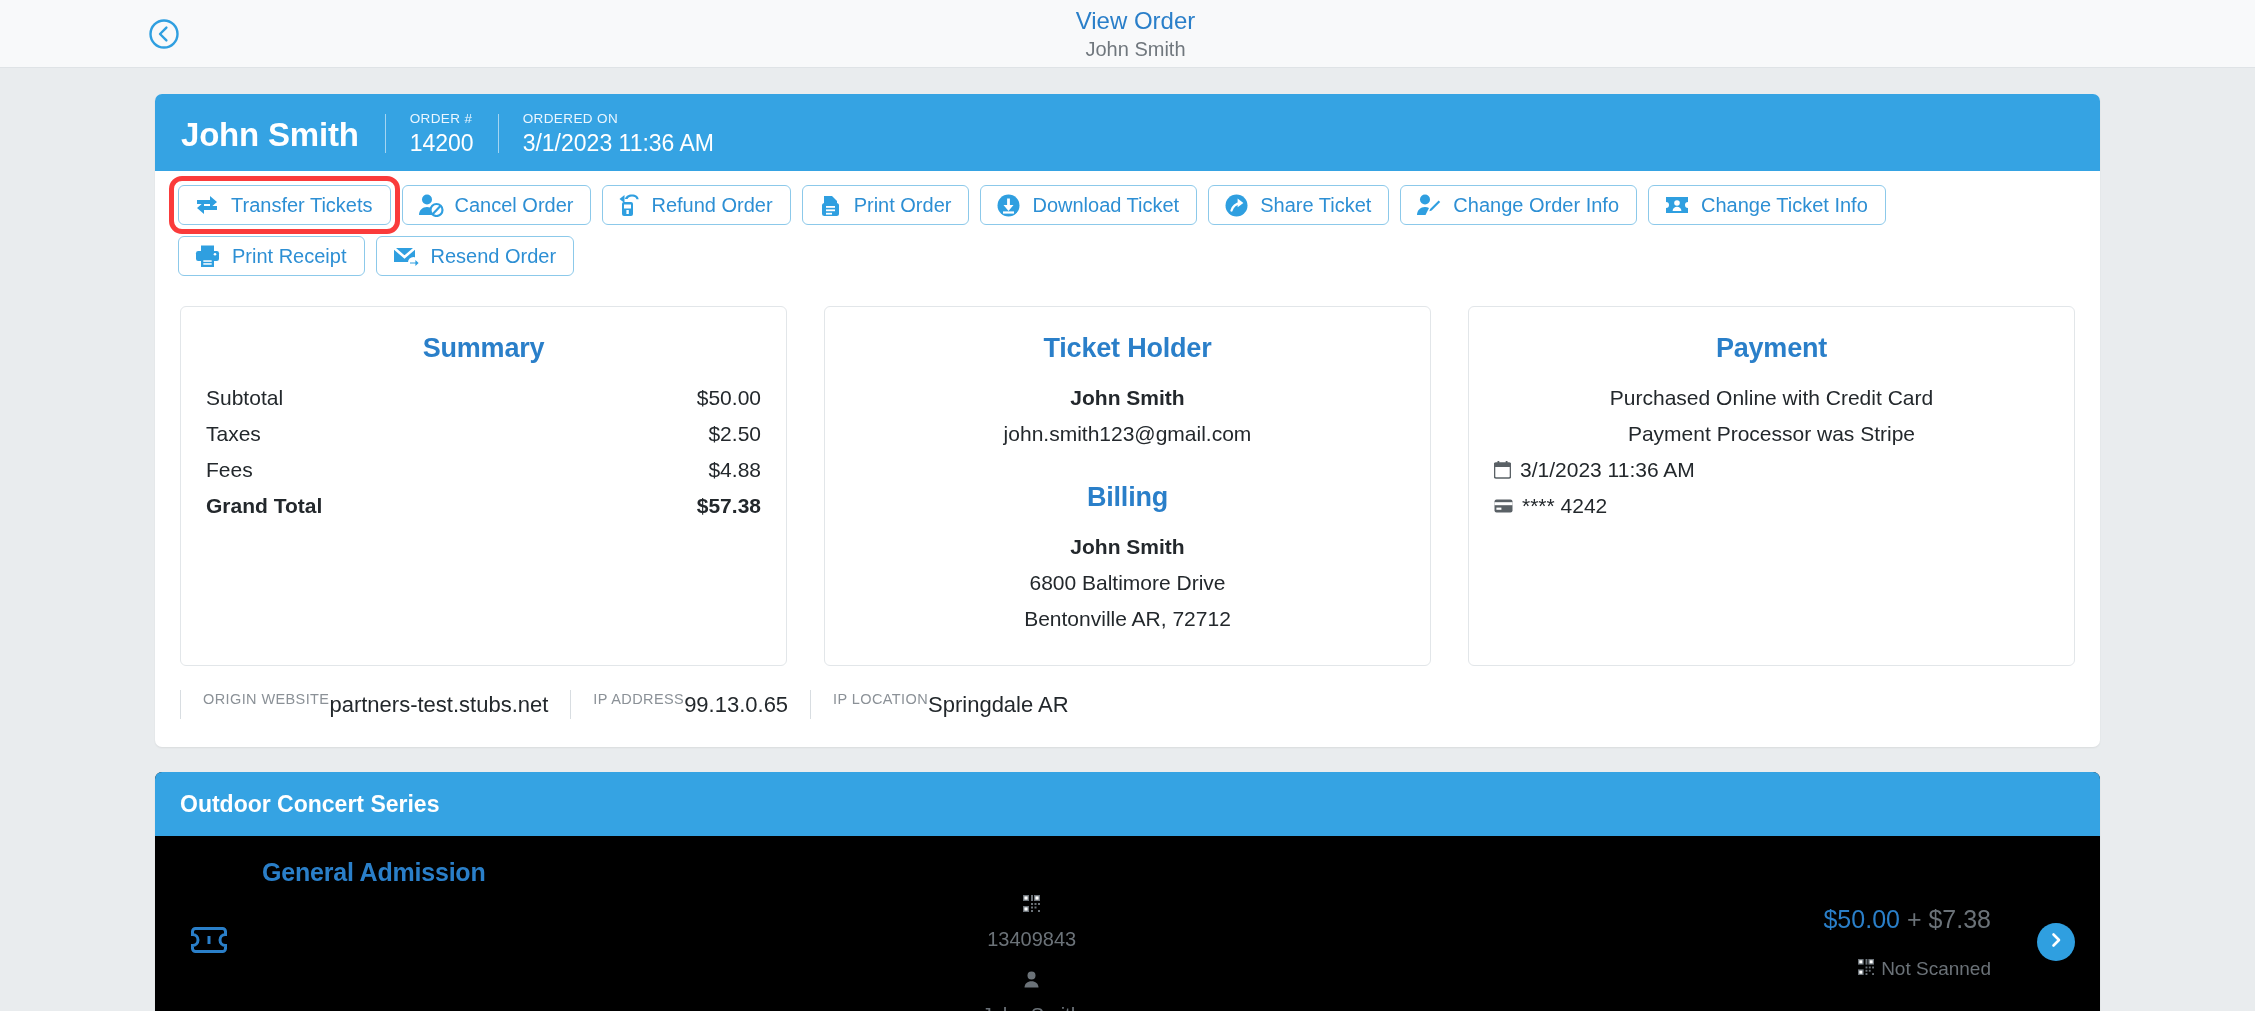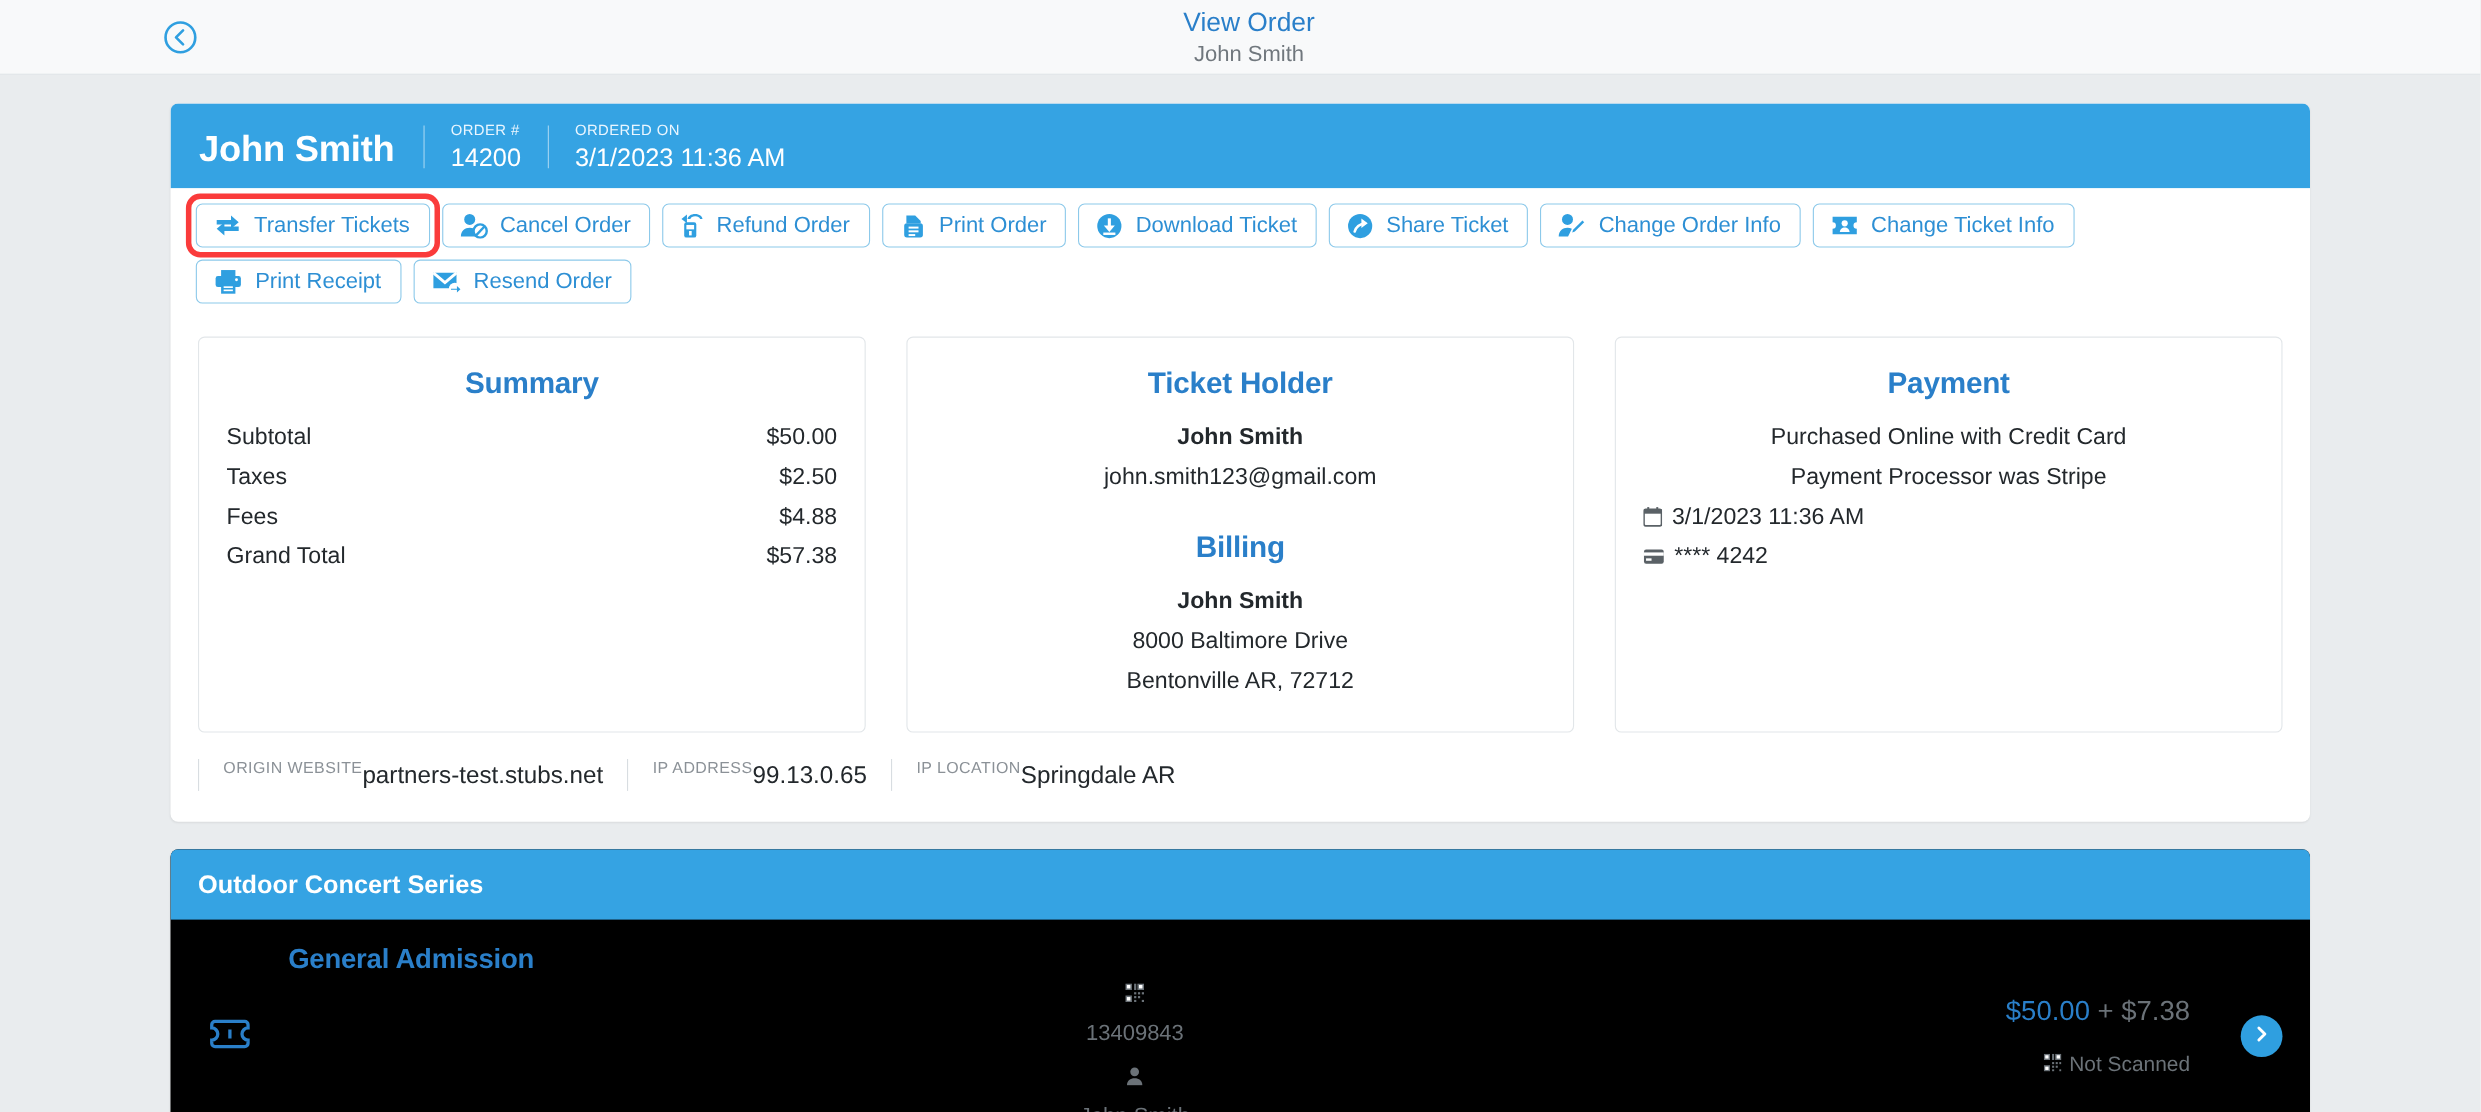--- a/index.html
+++ b/index.html
@@ -156,21 +156,21 @@
     color: #23282c;
   }
   .line.bold { font-weight: bold; }
   .sum-row {
     display: flex;
     justify-content: space-between;
     font-size: 21px;
     line-height: 36px;
     color: #23282c;
   }
-  .sum-row.total { font-weight: normal; }
+  .sum-row.total { font-weight: bold; }
   .pay-line {
     display: flex;
     align-items: center;
     gap: 9px;
     font-size: 21px;
     line-height: 36px;
     color: #23282c;
   }
   .pay-line svg { display:block; flex:0 0 auto; }
 
@@ -451,21 +451,21 @@
           <span>$57.38</span>
         </div>
       </div>
 
       <div class="icard">
         <h3>Ticket Holder</h3>
         <div class="line bold">John Smith</div>
         <div class="line">john.smith123@gmail.com</div>
         <h3 class="sub">Billing</h3>
         <div class="line bold">John Smith</div>
-        <div class="line">8000 Baltimore Drive</div>
+        <div class="line">6800 Baltimore Drive</div>
         <div class="line">Bentonville AR, 72712</div>
       </div>
 
       <div class="icard">
         <h3>Payment</h3>
         <div class="line">Purchased Online with Credit Card</div>
         <div class="line">Payment Processor was Stripe</div>
         <div class="pay-line">
           <span>
             <svg width="17" height="18" viewBox="0 0 17 18" fill="#5a6166">

